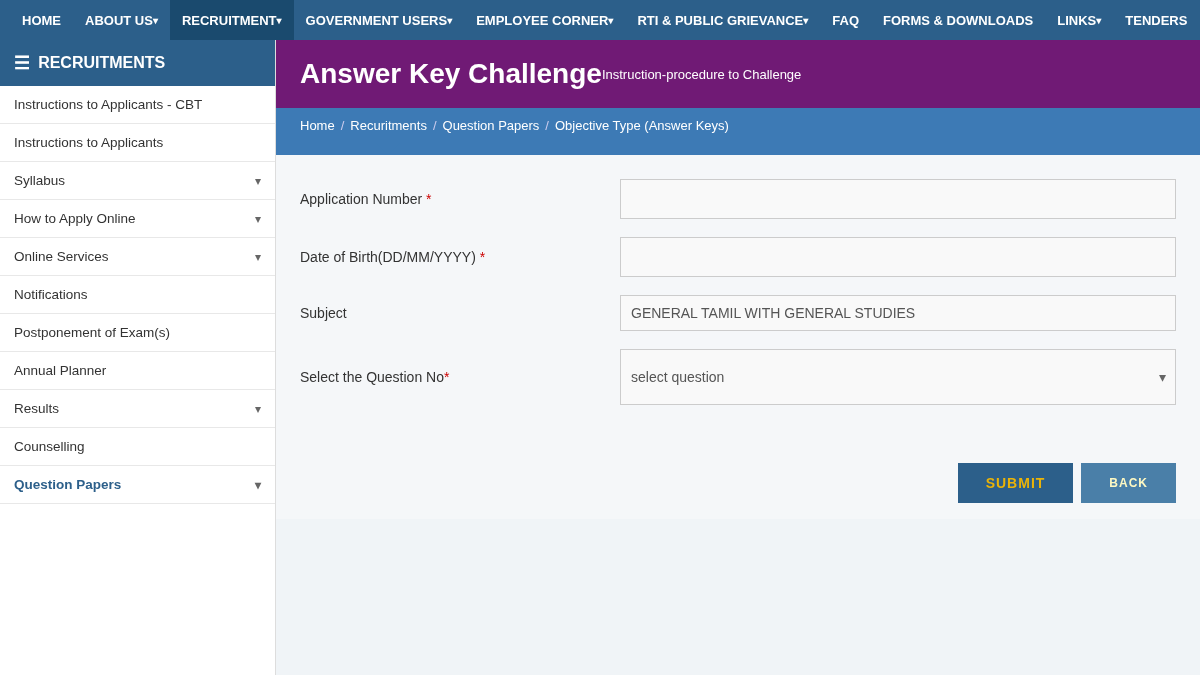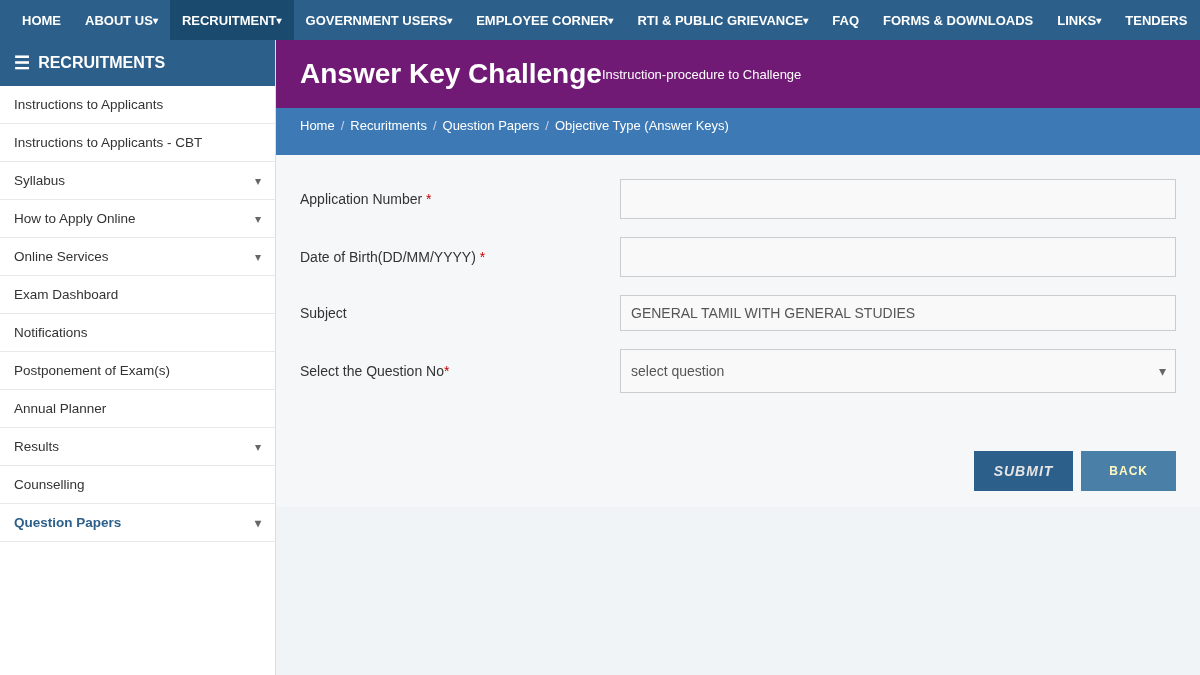--- a/index.html
+++ b/index.html
@@ -131,21 +131,21 @@
       font-size: 14px;
       color: #555;
       outline: none;
     }
     .form-select-wrapper {
       flex: 1;
       position: relative;
     }
     .form-select {
       width: 100%;
-      height: 44px;
+      height: 56px;
       border: 1px solid #ccc;
       background: #f9f9f9;
       padding: 0 10px;
       font-size: 14px;
       color: #555;
       appearance: none;
       outline: none;
     }
     .form-select-arrow {
       position: absolute;
@@ -170,28 +170,27 @@
     
     .button-row {
       display: flex;
       justify-content: flex-end;
       gap: 8px;
       padding: 16px 24px;
       background: #f5f7f9;
     }
     .btn-submit {
       background: #2c5f8a;
-      color: #e5e5e5;
+      color: #eab308;
       border: none;
-      padding: 12px 20px;
+      padding: 12px 28px;
       font-size: 14px;
       font-weight: bold;
       cursor: pointer;
       letter-spacing: 1px;
-      font-style: italic;
     }
     .btn-back {
       background: #4a7fa8;
       color: #fef9c3;
       border: none;
       padding: 12px 28px;
       font-size: 12px;
       font-weight: bold;
       cursor: pointer;
       letter-spacing: 1px;
@@ -223,39 +222,36 @@
 </nav>
 
 <div class="layout">
 
   <aside class="sidebar">
     <div class="sidebar-header">
       <span class="sidebar-header-icon">☰</span>
       <span>RECRUITMENTS</span>
     </div>
     <div class="sidebar-item">
+      <span>Instructions to Applicants - CBT</span>
+    </div>
+    <div class="sidebar-item">
       <span>Instructions to Applicants</span>
     </div>
     <div class="sidebar-item">
-      <span>Instructions to Applicants - CBT</span>
-    </div>
-    <div class="sidebar-item">
       <span>Syllabus</span>
       <span class="arrow">▾</span>
     </div>
     <div class="sidebar-item">
       <span>How to Apply Online</span>
       <span class="arrow">▾</span>
     </div>
     <div class="sidebar-item">
       <span>Online Services</span>
       <span class="arrow">▾</span>
-    </div>
-    <div class="sidebar-item">
-      <span>Exam Dashboard</span>
     </div>
     <div class="sidebar-item">
       <span>Notifications</span>
     </div>
     <div class="sidebar-item">
       <span>Postponement of Exam(s)</span>
     </div>
     <div class="sidebar-item">
       <span>Annual Planner</span>
     </div>

